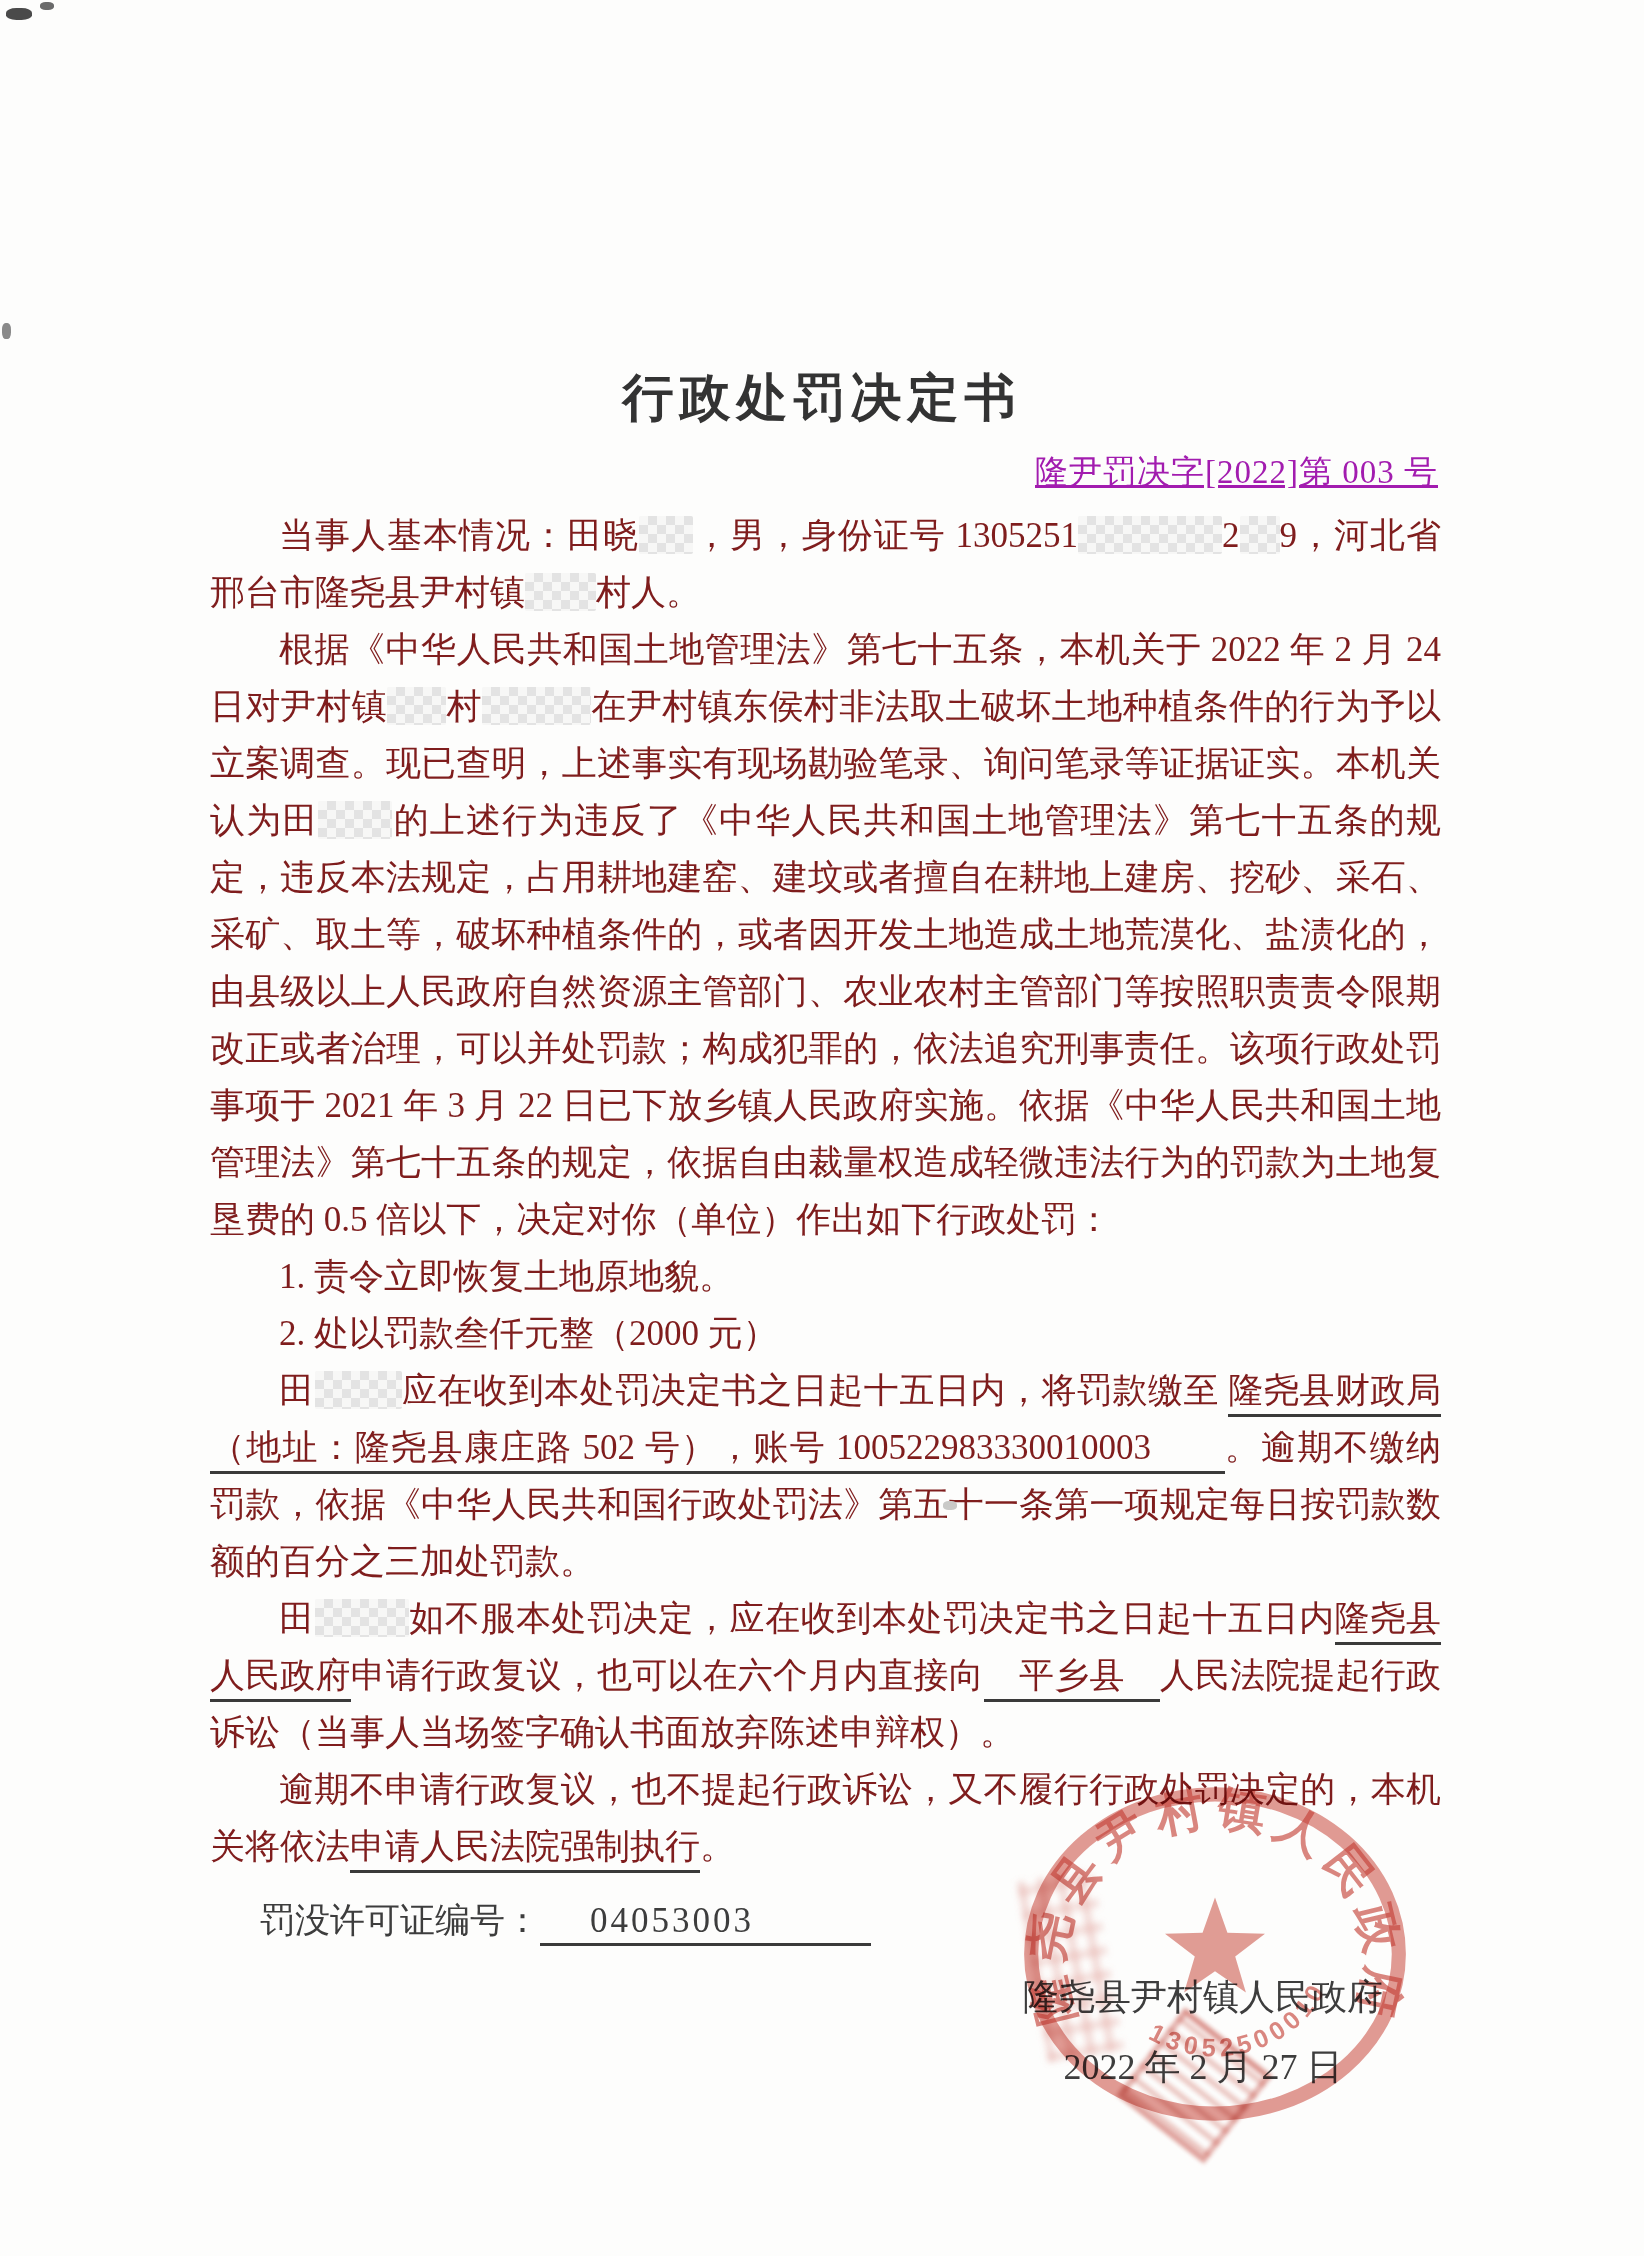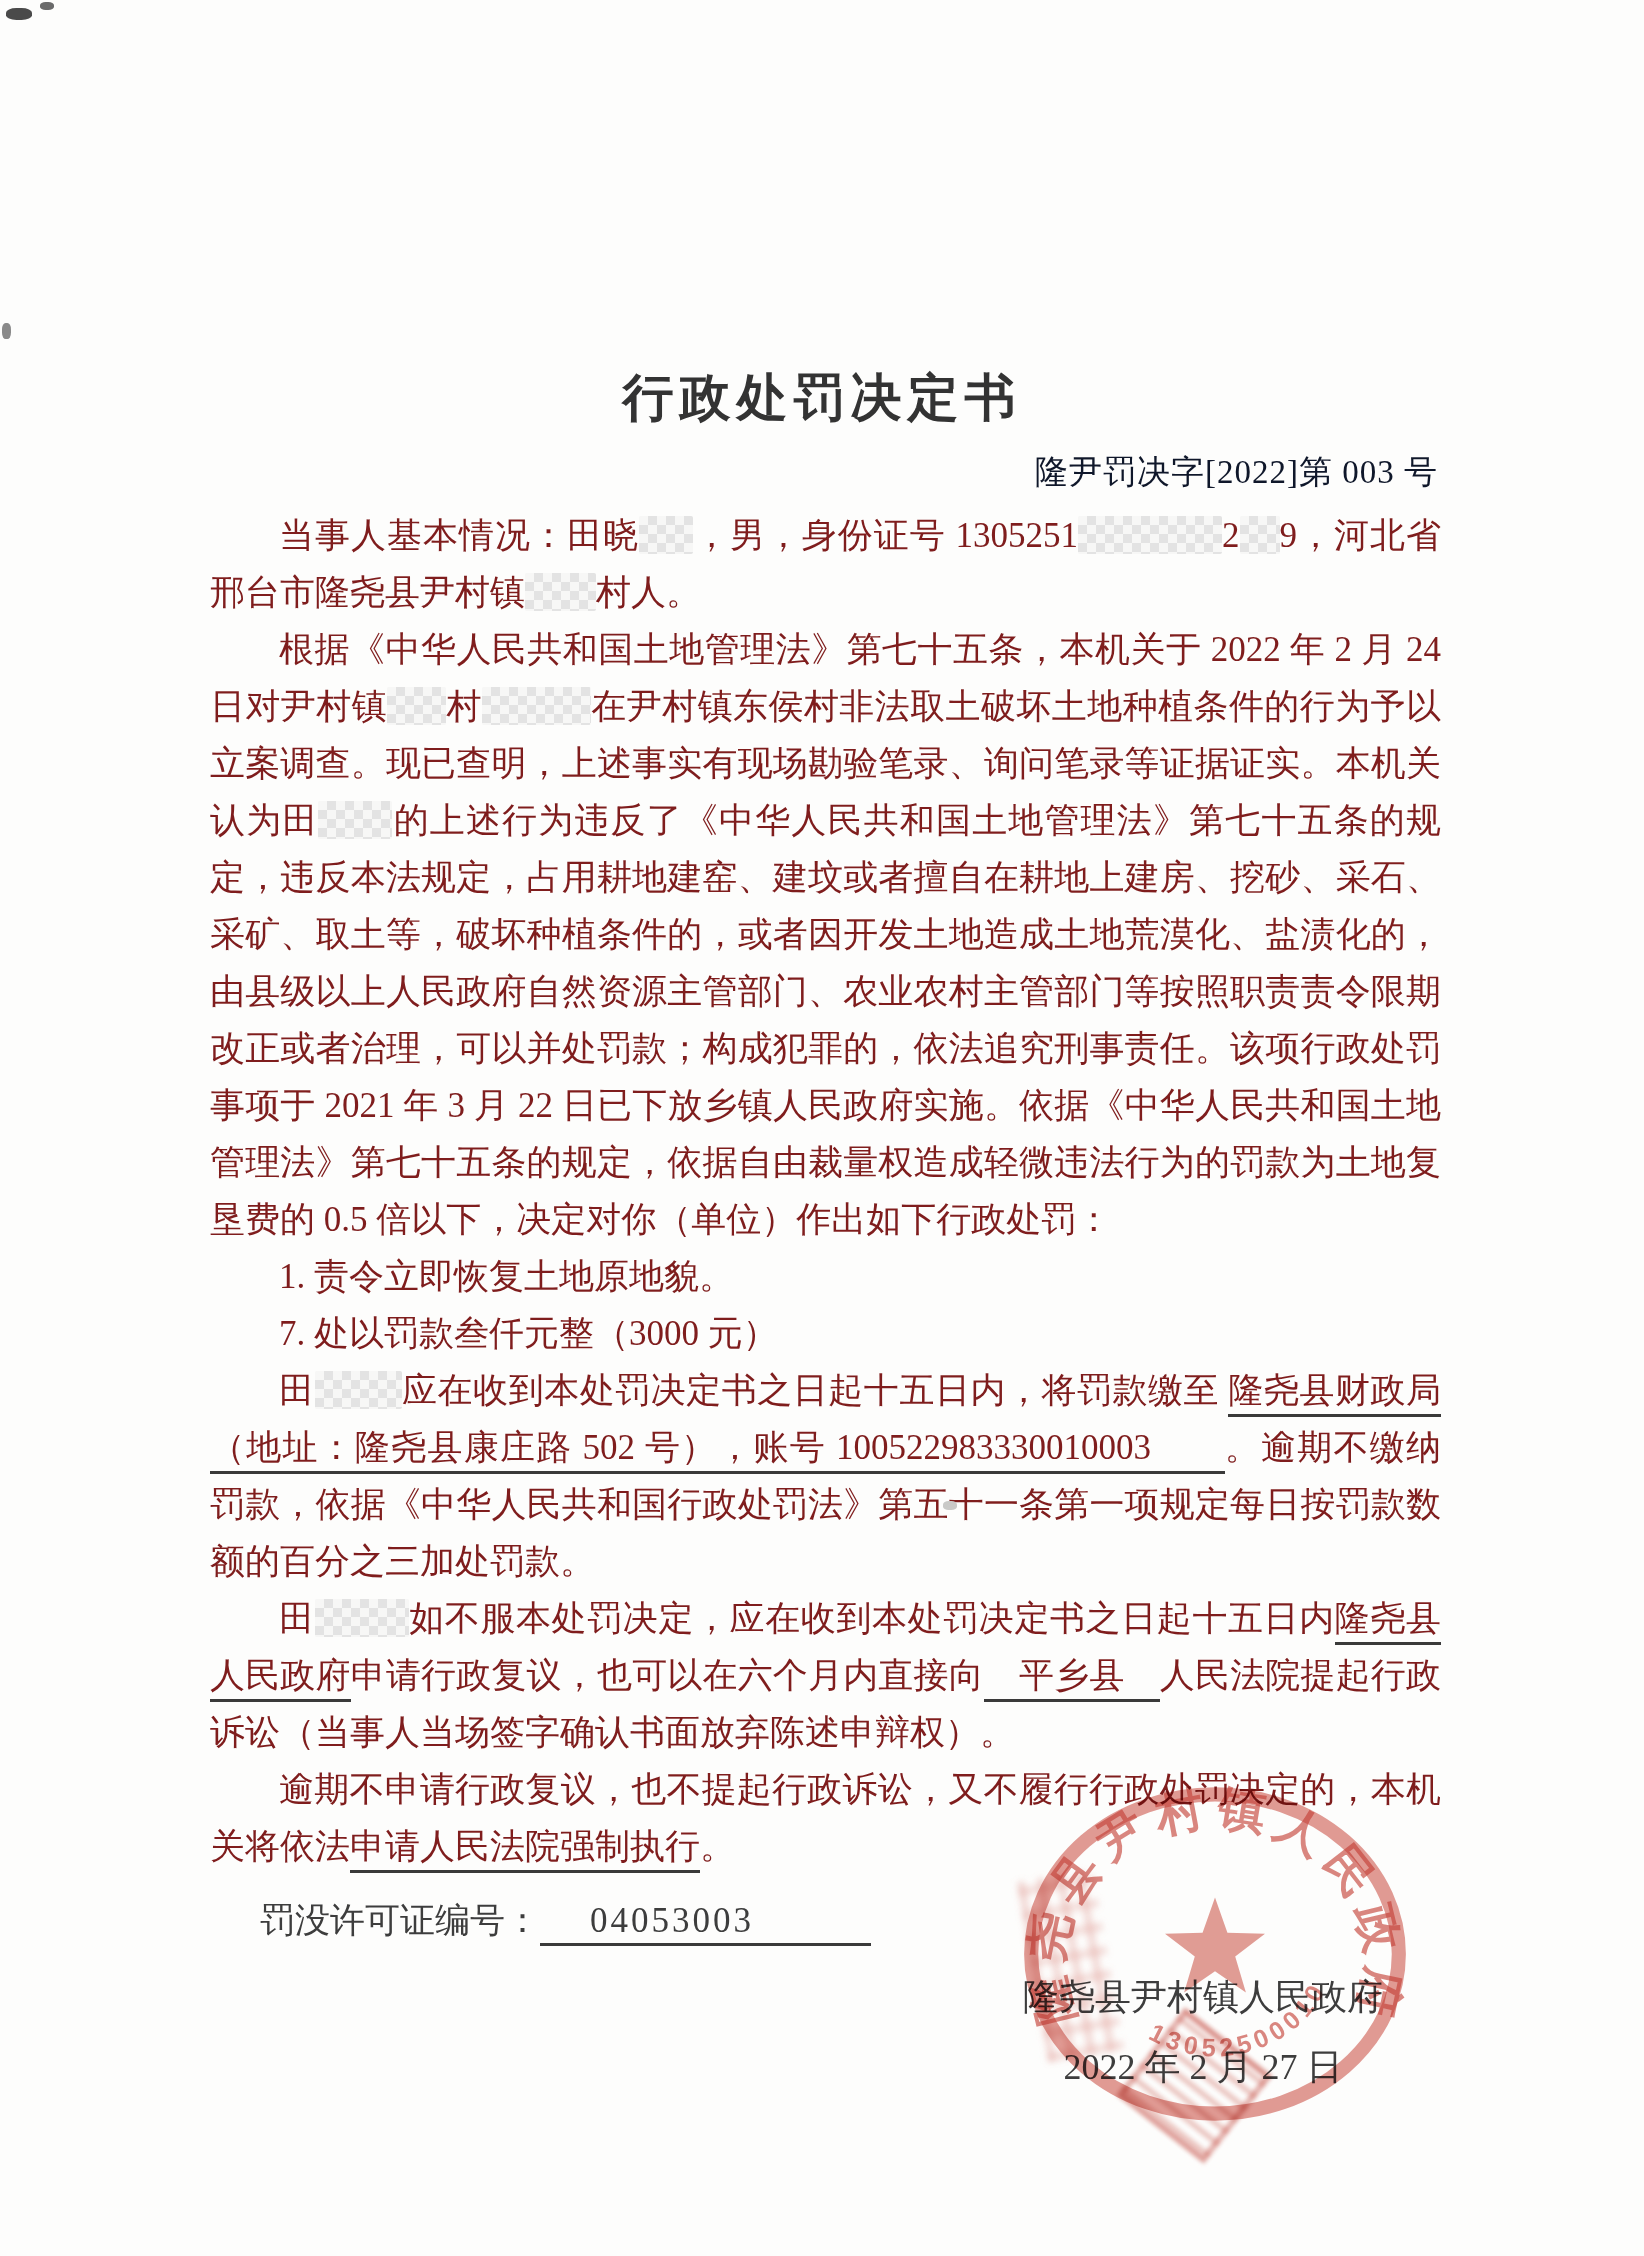--- a/index.html
+++ b/index.html
@@ -14,21 +14,21 @@
   }
   
   .title{
     position:absolute;left:0;top:364px;width:100%;
     text-align:center;margin:0;
     font-family:"Liberation Sans","DejaVu Sans",sans-serif;
     font-size:51px;font-weight:700;letter-spacing:6px;color:#333;
   }
   .doc-number{
     position:absolute;left:210px;top:450px;width:1228px;
-    text-align:right;font-size:33px;color:#0f172a;letter-spacing:1px;
+    text-align:right;font-size:33px;color:#a21caf;letter-spacing:1px;text-decoration:underline;
   }
   
   .body-text{
     position:absolute;left:210px;top:507px;width:1231px;
     font-size:35px;line-height:57px;color:#7f1d1d;
     text-align:justify;
   }
   .body-text p{margin:0;text-indent:69px;}
   .u{border-bottom:3px solid #3a3a3a;padding-bottom:4px;}
   .censor{
@@ -79,21 +79,21 @@
 <div class="page">
 
   <h1 class="title">行政处罚决定书</h1>
 
   <div class="doc-number">隆尹罚决字[2022]第 003 号</div>
 
   <div class="body-text" id="doc-body">
       <p><span>当事人基本情况：田晓</span><span class="censor" style="width: 54px;"></span><span>，男，身份证号 1305251</span><span class="censor" style="width: 144px;"></span><span>2</span><span class="censor" style="width: 40px;"></span><span>9，河北省邢台市隆尧县尹村镇</span><span class="censor" style="width: 71px;"></span><span>村人。</span></p>
       <p><span>根据《中华人民共和国土地管理法》第七十五条，本机关于 2022 年 2 月 24 日对尹村镇</span><span class="censor" style="width: 59px;"></span><span>村</span><span class="censor" style="width: 109px;"></span><span>在尹村镇东侯村非法取土破坏土地种植条件的行为予以立案调查。现已查明，上述事实有现场勘验笔录、询问笔录等证据证实。本机关认为田</span><span class="censor" style="width: 74px;"></span><span>的上述行为违反了《中华人民共和国土地管理法》第七十五条的规定，违反本法规定，占用耕地建窑、建坟或者擅自在耕地上建房、挖砂、采石、采矿、取土等，破坏种植条件的，或者因开发土地造成土地荒漠化、盐渍化的，由县级以上人民政府自然资源主管部门、农业农村主管部门等按照职责责令限期改正或者治理，可以并处罚款；构成犯罪的，依法追究刑事责任。该项行政处罚事项于 2021 年 3 月 22 日已下放乡镇人民政府实施。依据《中华人民共和国土地管理法》第七十五条的规定，依据自由裁量权造成轻微违法行为的罚款为土地复垦费的 0.5 倍以下，决定对你（单位）作出如下行政处罚：</span></p>
       <p><span>1. 责令立即恢复土地原地貌。</span></p>
-      <p><span>7. 处以罚款叁仟元整（3000 元）</span></p>
+      <p><span>2. 处以罚款叁仟元整（2000 元）</span></p>
       <p><span>田</span><span class="censor" style="width: 87px;"></span><span>应在收到本处罚决定书之日起十五日内，将罚款缴至 </span><span class="u">隆尧县财政局</span><span class="u">（地址：隆尧县康庄路 502 号），账号 100522983330010003　　</span><span>。逾期不缴纳罚款，依据《中华人民共和国行政处罚法》第五十一条第一项规定每日按罚款数额的百分之三加处罚款。</span></p>
       <p><span>田</span><span class="censor" style="width: 94px;"></span><span>如不服本处罚决定，应在收到本处罚决定书之日起十五日内</span><span class="u">隆尧县人民政府</span><span>申请行政复议，也可以在六个月内直接向</span><span class="u">　平乡县　</span><span>人民法院提起行政诉讼（当事人当场签字确认书面放弃陈述申辩权）。</span></p>
       <p><span>逾期不申请行政复议，也不提起行政诉讼，又不履行行政处罚决定的，本机关将依法</span><span class="u">申请人民法院强制执行</span><span>。</span></p>
     </div>
 
   <div class="permit-line">
     <span>罚没许可证编号：</span><span class="permit-value">　04053003</span>
   </div>
 
   <div class="signature">

